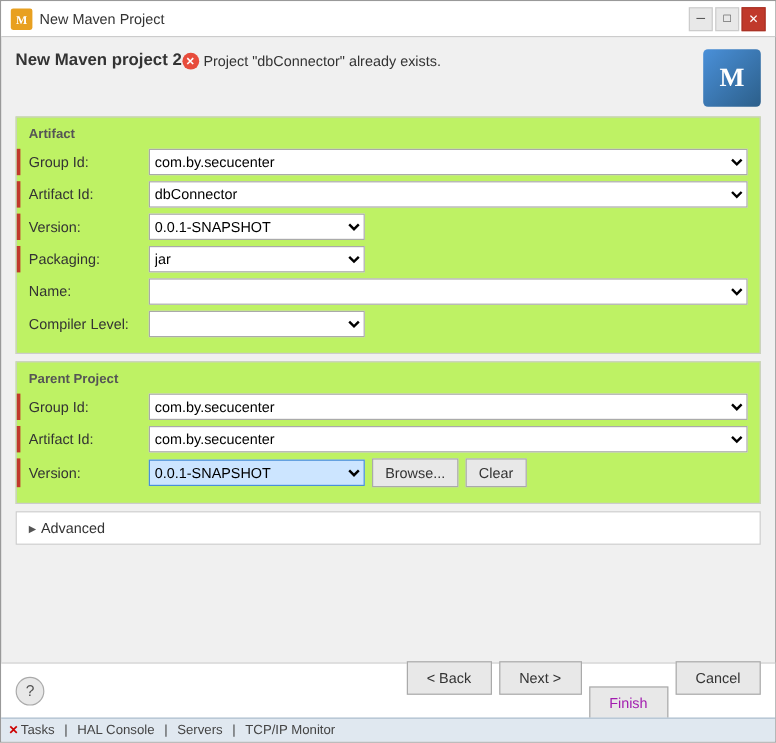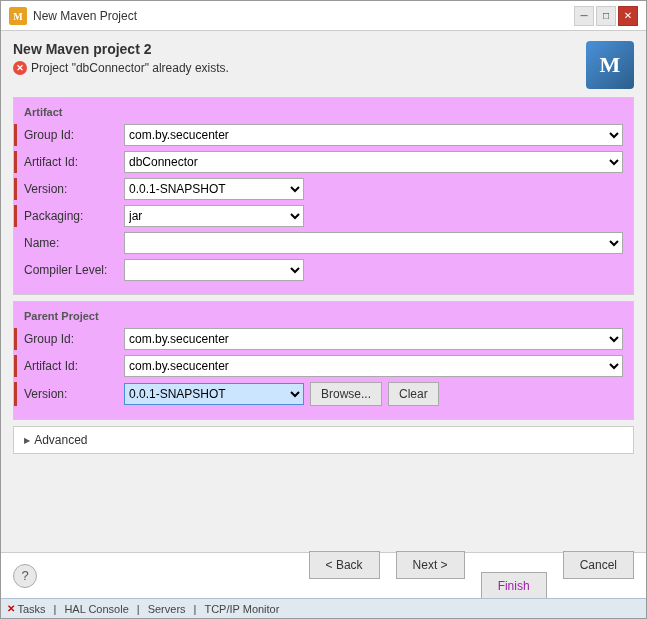--- a/index.html
+++ b/index.html
@@ -89,21 +89,21 @@
     
     .page-header {
       display: flex;
       align-items: flex-start;
       justify-content: space-between;
       margin-bottom: 8px;
     }
 
     .page-title-area {
       display: flex;
-      flex-direction: column;
+      flex-direction: row;
     }
 
     .page-title {
       font-size: 14px;
       font-weight: bold;
       color: #333;
       margin-bottom: 4px;
     }
 
     .error-message {
@@ -137,21 +137,21 @@
       align-items: center;
       justify-content: center;
       color: white;
       font-size: 22px;
       font-weight: bold;
       font-family: serif;
     }
 
     
     .form-section {
-      background: #f0abfc;
+      background: #bef264;
       border: 1px solid #ccc;
       padding: 8px 10px;
       margin-bottom: 6px;
     }
 
     .section-title {
       font-size: 11px;
       font-weight: bold;
       color: #555;
       margin-bottom: 6px;
@@ -272,21 +272,21 @@
       cursor: pointer;
       display: flex;
       align-items: center;
       justify-content: center;
       font-size: 13px;
       color: #555;
     }
 
     .bottom-buttons {
       display: flex;
-      gap: 16px;
+      gap: 6px;
       margin-left: auto;
     }
 
     .nav-btn {
       height: 28px;
       padding: 0 16px;
       border: 1px solid #aaa;
       background: #e8e8e8;
       cursor: pointer;
       font-size: 12px;

